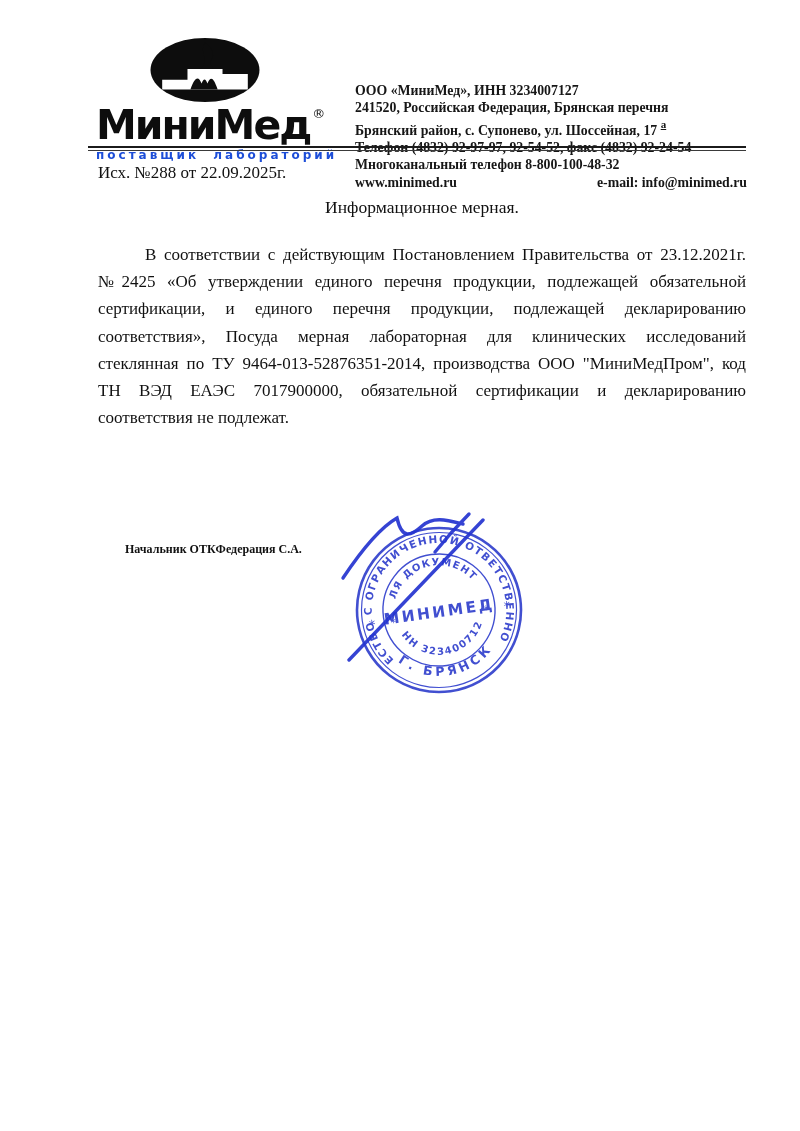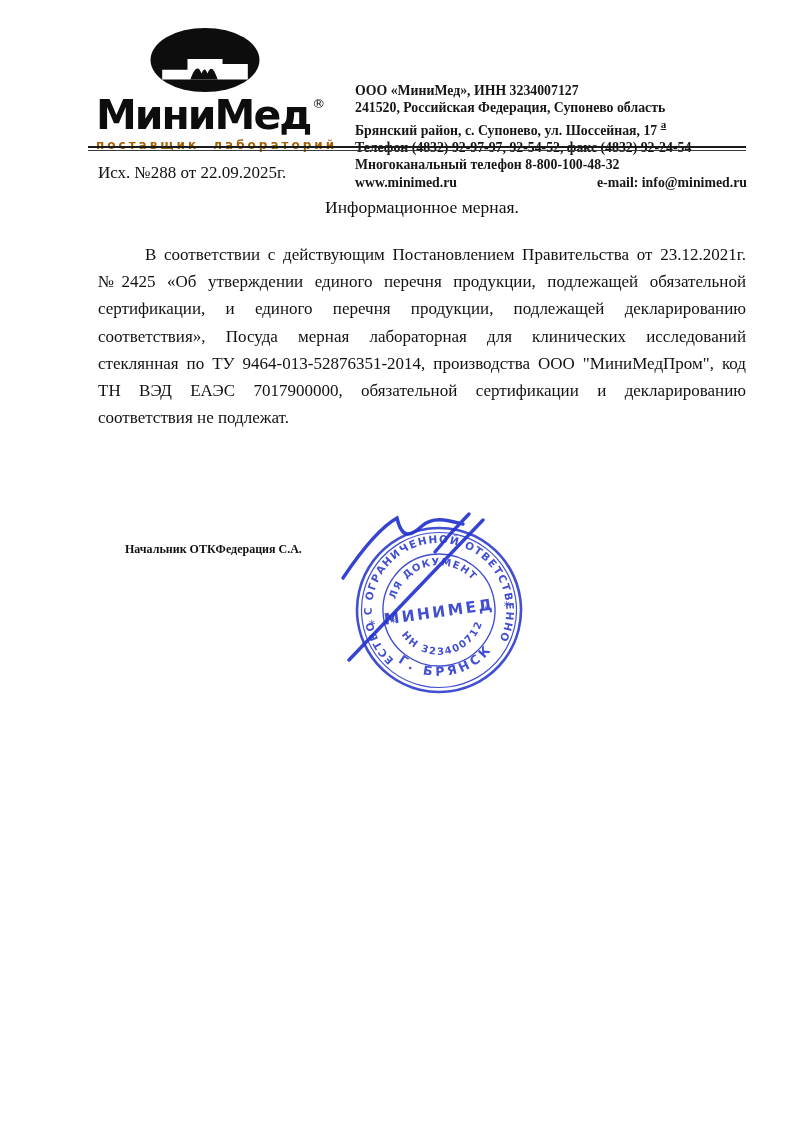--- a/index.html
+++ b/index.html
@@ -12,21 +12,21 @@
     position:relative;
     width:800px;height:1131px;
     margin:0 auto;
     background:#ffffff;
     font-family:"Liberation Serif", serif;
     color:#111;
     overflow:hidden;
   }
   
   .logo-block{
-    position:absolute;left:96px;top:24px;width:218px;
+    position:absolute;left:96px;top:34px;width:218px;
     text-align:left;
   }
   .emblem{display:block;margin:0 auto;}
   .brand-row{
     position:relative;
     font-family:"DejaVu Sans", sans-serif;
     font-weight:bold;
     font-size:41px;
     line-height:1.0;
     letter-spacing:-2px;
@@ -39,21 +39,21 @@
     vertical-align:super;
     position:relative;top:-6px;left:2px;
     font-weight:normal;
   }
   .tagline{
     font-family:"DejaVu Sans", sans-serif;
     font-weight:bold;
     font-size:12px;
     letter-spacing:3px;
     word-spacing:7px;
-    color:#a16207;
+    color:#1d4ed8;
     margin-top:2px;
     white-space:nowrap;
   }
   .company-block{
     position:absolute;left:355px;top:38px;width:392px;
     font-weight:bold;
     font-size:13.8px;
     line-height:17.4px;
     white-space:nowrap;
     color:#161616;
@@ -121,21 +121,21 @@
       <path fill="#ffffff" d="M16,47 L42,47 L42,36 L78,36 L78,41 L104,41 L104,57 L16,57 Z"></path>
       <path fill="#0d0d0d" d="M60,9 C54,18 63,24 58,33 C57,35 55,35.5 54,36 L69,36 C66.5,33 64.5,30.5 66.5,26.5 C71,20.5 66.5,13 60,9 Z"></path>
       <path fill="#0d0d0d" d="M45,57 C50,43 53.5,43.5 56.5,51 C58.5,45.5 60.5,45.5 62.5,51 C65.5,43.5 68.5,43.5 73,57 Z"></path>
     </svg>
     <div class="brand-row"><span>МиниМед</span><span class="reg-mark">®</span></div>
     <div class="tagline">поставщик лабораторий</div>
   </div>
 
   <div class="company-block">
     <span class="company-line">ООО «МиниМед», ИНН 3234007127</span>
-    <span class="company-line">241520, Российская Федерация, Супонево область</span>
+    <span class="company-line">241520, Российская Федерация, Брянская перечня</span>
     <span class="company-line"><span>Брянский район, с. Супонево,  ул. Шоссейная, 17 </span><span class="street-sup">а</span></span>
     <span class="company-line">Телефон (4832) 92-97-97, 92-54-52, факс (4832) 92-24-54</span>
     <span class="company-line">Многоканальный телефон 8-800-100-48-32</span>
     <span class="company-line web-row">
       <span>www.minimed.ru</span>
       <span>e-mail: info@minimed.ru</span>
     </span>
   </div>
 
   <div class="header-divider"></div>

